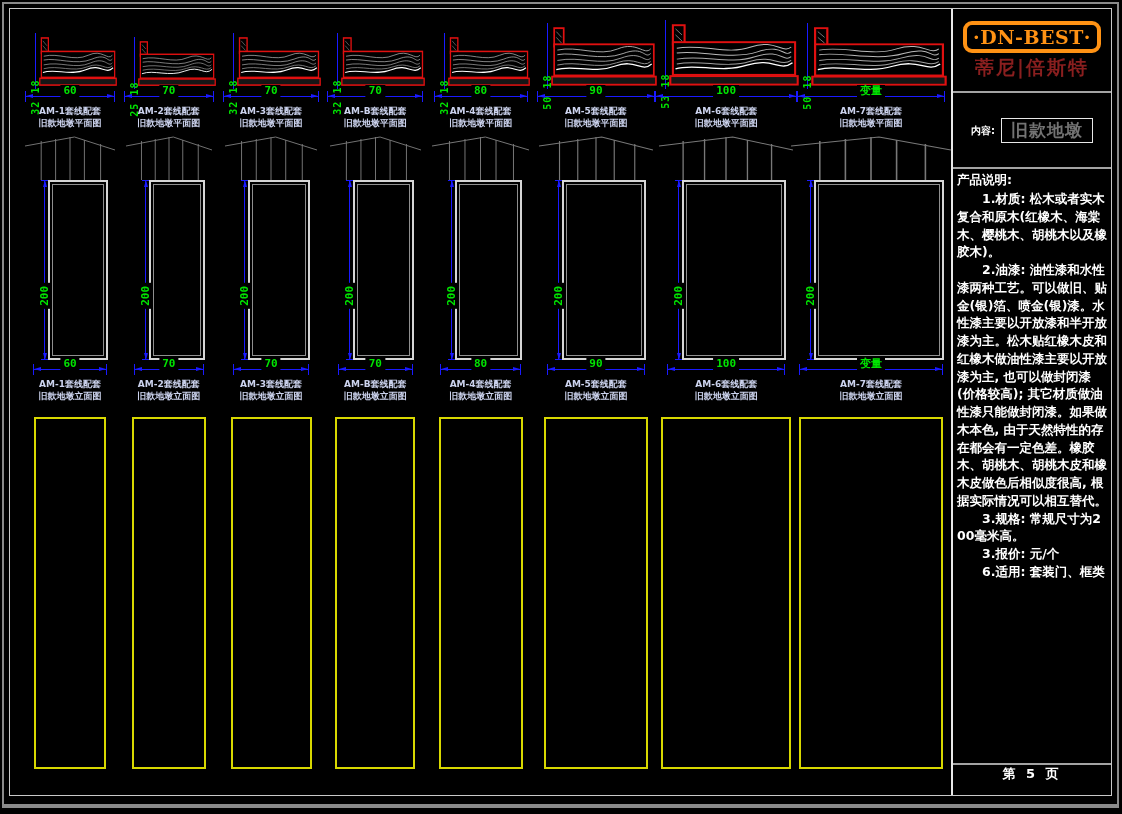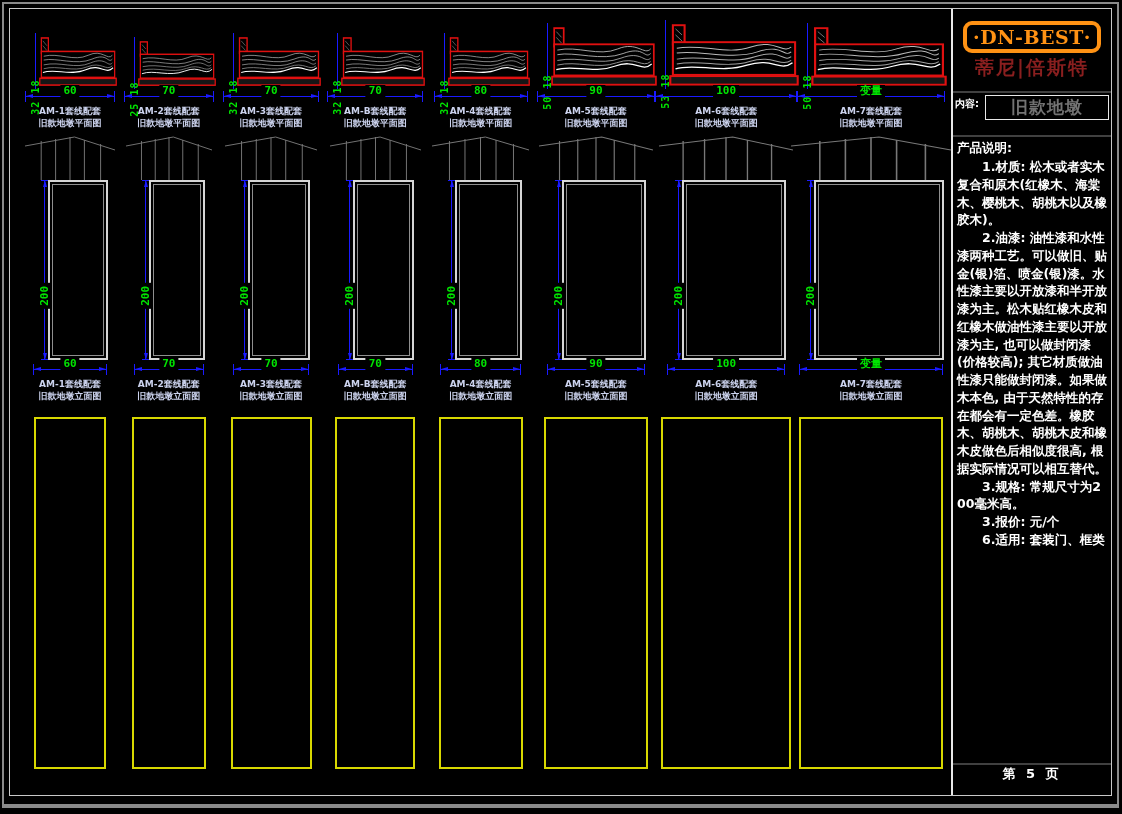--- a/index.html
+++ b/index.html
@@ -56,27 +56,27 @@
   .vdim2 .art-b{bottom:0;border-top:7px solid #1a1aff;}
   .vdim2 .vtxt{position:absolute;right:2px;top:50%;transform:translate(-5px,-50%);
     writing-mode:vertical-rl;rotate:180deg;color:#00e400;font-size:11px;font-weight:bold;
     background:#000;padding:3px 0;font-family:"DejaVu Sans Mono",monospace;}
   .elev-rect{width:var(--ew);border:2px solid #d6d6d6;background:#000;}
   .elev-rect .inner{width:auto;height:auto;margin:2px;border:1px solid #8f8f8f;
     position:relative;top:0;bottom:0;height:calc(100% - 6px);}
   .yellow-rect{width:var(--yw);height:348px;border:2px solid #d8d800;margin-top:12px;background:#000;}
   
   .title-block{width:158px;border-left:2px solid #e8e8e8;display:flex;flex-direction:column;background:#000;}
-  .tb-box{border-bottom:2px solid #404040;}
+  .tb-box{border-bottom:2px solid #a3a3a3;}
   .logo-box{height:82px;display:flex;flex-direction:column;align-items:center;justify-content:center;gap:2px;}
   .logo-badge{border:4px solid #ff9214;border-radius:9px;padding:1px 6px;margin-top:2px;}
   .logo-text{color:#ff9214;font-size:19px;font-weight:bold;letter-spacing:0.5px;
     font-family:"DejaVu Serif","Liberation Serif",serif;white-space:nowrap;}
   .brand-cn{color:#8a1f1f;font-size:19px;font-weight:bold;letter-spacing:2px;white-space:nowrap;}
-  .content-box{height:38px;display:flex;align-items:flex-start;padding:2px;}
+  .content-box{height:38px;display:flex;align-items:center;padding:18px;}
   .content-label{width:30px;color:#fff;font-size:10px;font-weight:bold;padding-top:2px;}
   .content-value-box{flex:1;border:1px solid #e8e8e8;display:flex;align-items:center;justify-content:center;}
   .content-value{color:#737373;font-size:17px;font-weight:bold;letter-spacing:1px;white-space:nowrap;}
   .desc-box{flex:1;padding:3px 4px;overflow:hidden;}
   .desc-title{color:#fff;font-size:12.5px;font-weight:bold;margin-bottom:1px;}
   .desc-para{color:#fff;font-size:12.5px;font-weight:bold;line-height:1.42;
     text-indent:2em;margin:0;word-break:break-all;}
   .note-box{height:56px;padding:4px 5px;}
   .note-text{color:#fff;font-size:12px;font-weight:bold;line-height:1.45;word-break:break-all;}
   .page-box{height:30px;border-bottom:none;display:flex;justify-content:center;}

